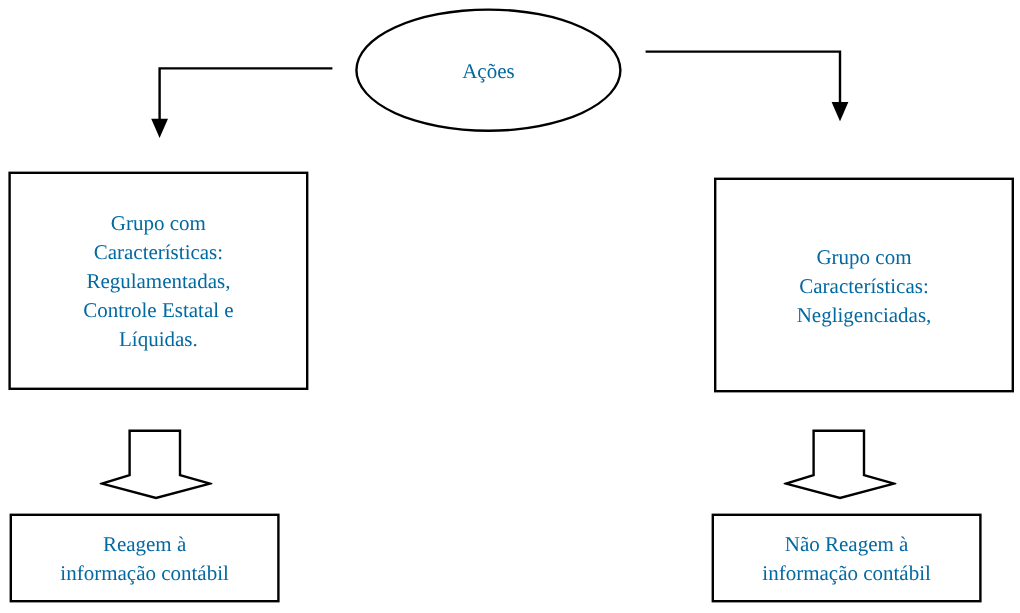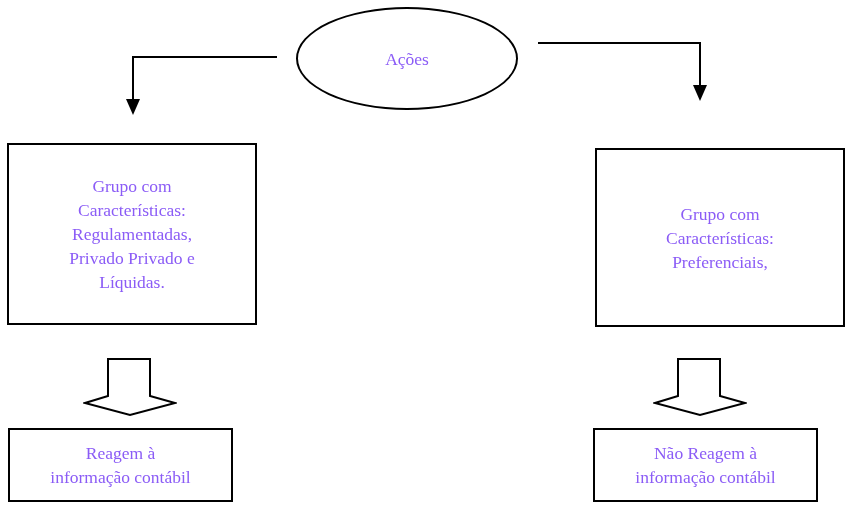--- a/index.html
+++ b/index.html
@@ -2,21 +2,21 @@
 <html><head>
 <meta charset="utf-8">
 <style>
   html, body { margin: 0; padding: 0; background: #ffffff; }
   .canvas {
     position: relative;
     width: 850px;
     height: 511px;
     background: #ffffff;
     font-family: "Liberation Serif", serif;
-    color: #8b5cf6;
+    color: #0369a1;
     overflow: hidden;
   }
   .node {
     position: absolute;
     box-sizing: border-box;
     border: 2px solid #000000;
     background: #ffffff;
     display: flex;
     flex-direction: column;
     align-items: center;
@@ -50,28 +50,28 @@
   </svg>
 
   <div class="node ellipse node-root">
     <span class="line">Ações</span>
   </div>
 
   <div class="node node-lgroup">
     <span class="line">Grupo com</span>
     <span class="line">Características:</span>
     <span class="line">Regulamentadas,</span>
-    <span class="line">Privado Privado e</span>
+    <span class="line">Controle Estatal e</span>
     <span class="line">Líquidas.</span>
   </div>
 
   <div class="node node-rgroup">
     <span class="line">Grupo com</span>
     <span class="line">Características:</span>
-    <span class="line">Preferenciais,</span>
+    <span class="line">Negligenciadas,</span>
   </div>
 
   <svg class="block-arrow block-arrow-left" viewBox="0 0 94 60">
     <polygon points="25,2 67,2 67,39 92,46 47,58 2,46 25,39" fill="#ffffff" stroke="#000000" stroke-width="2" stroke-linejoin="miter"></polygon>
   </svg>
   <svg class="block-arrow block-arrow-right" viewBox="0 0 94 60">
     <polygon points="25,2 67,2 67,39 92,46 47,58 2,46 25,39" fill="#ffffff" stroke="#000000" stroke-width="2" stroke-linejoin="miter"></polygon>
   </svg>
 
   <div class="node node-lresult">

